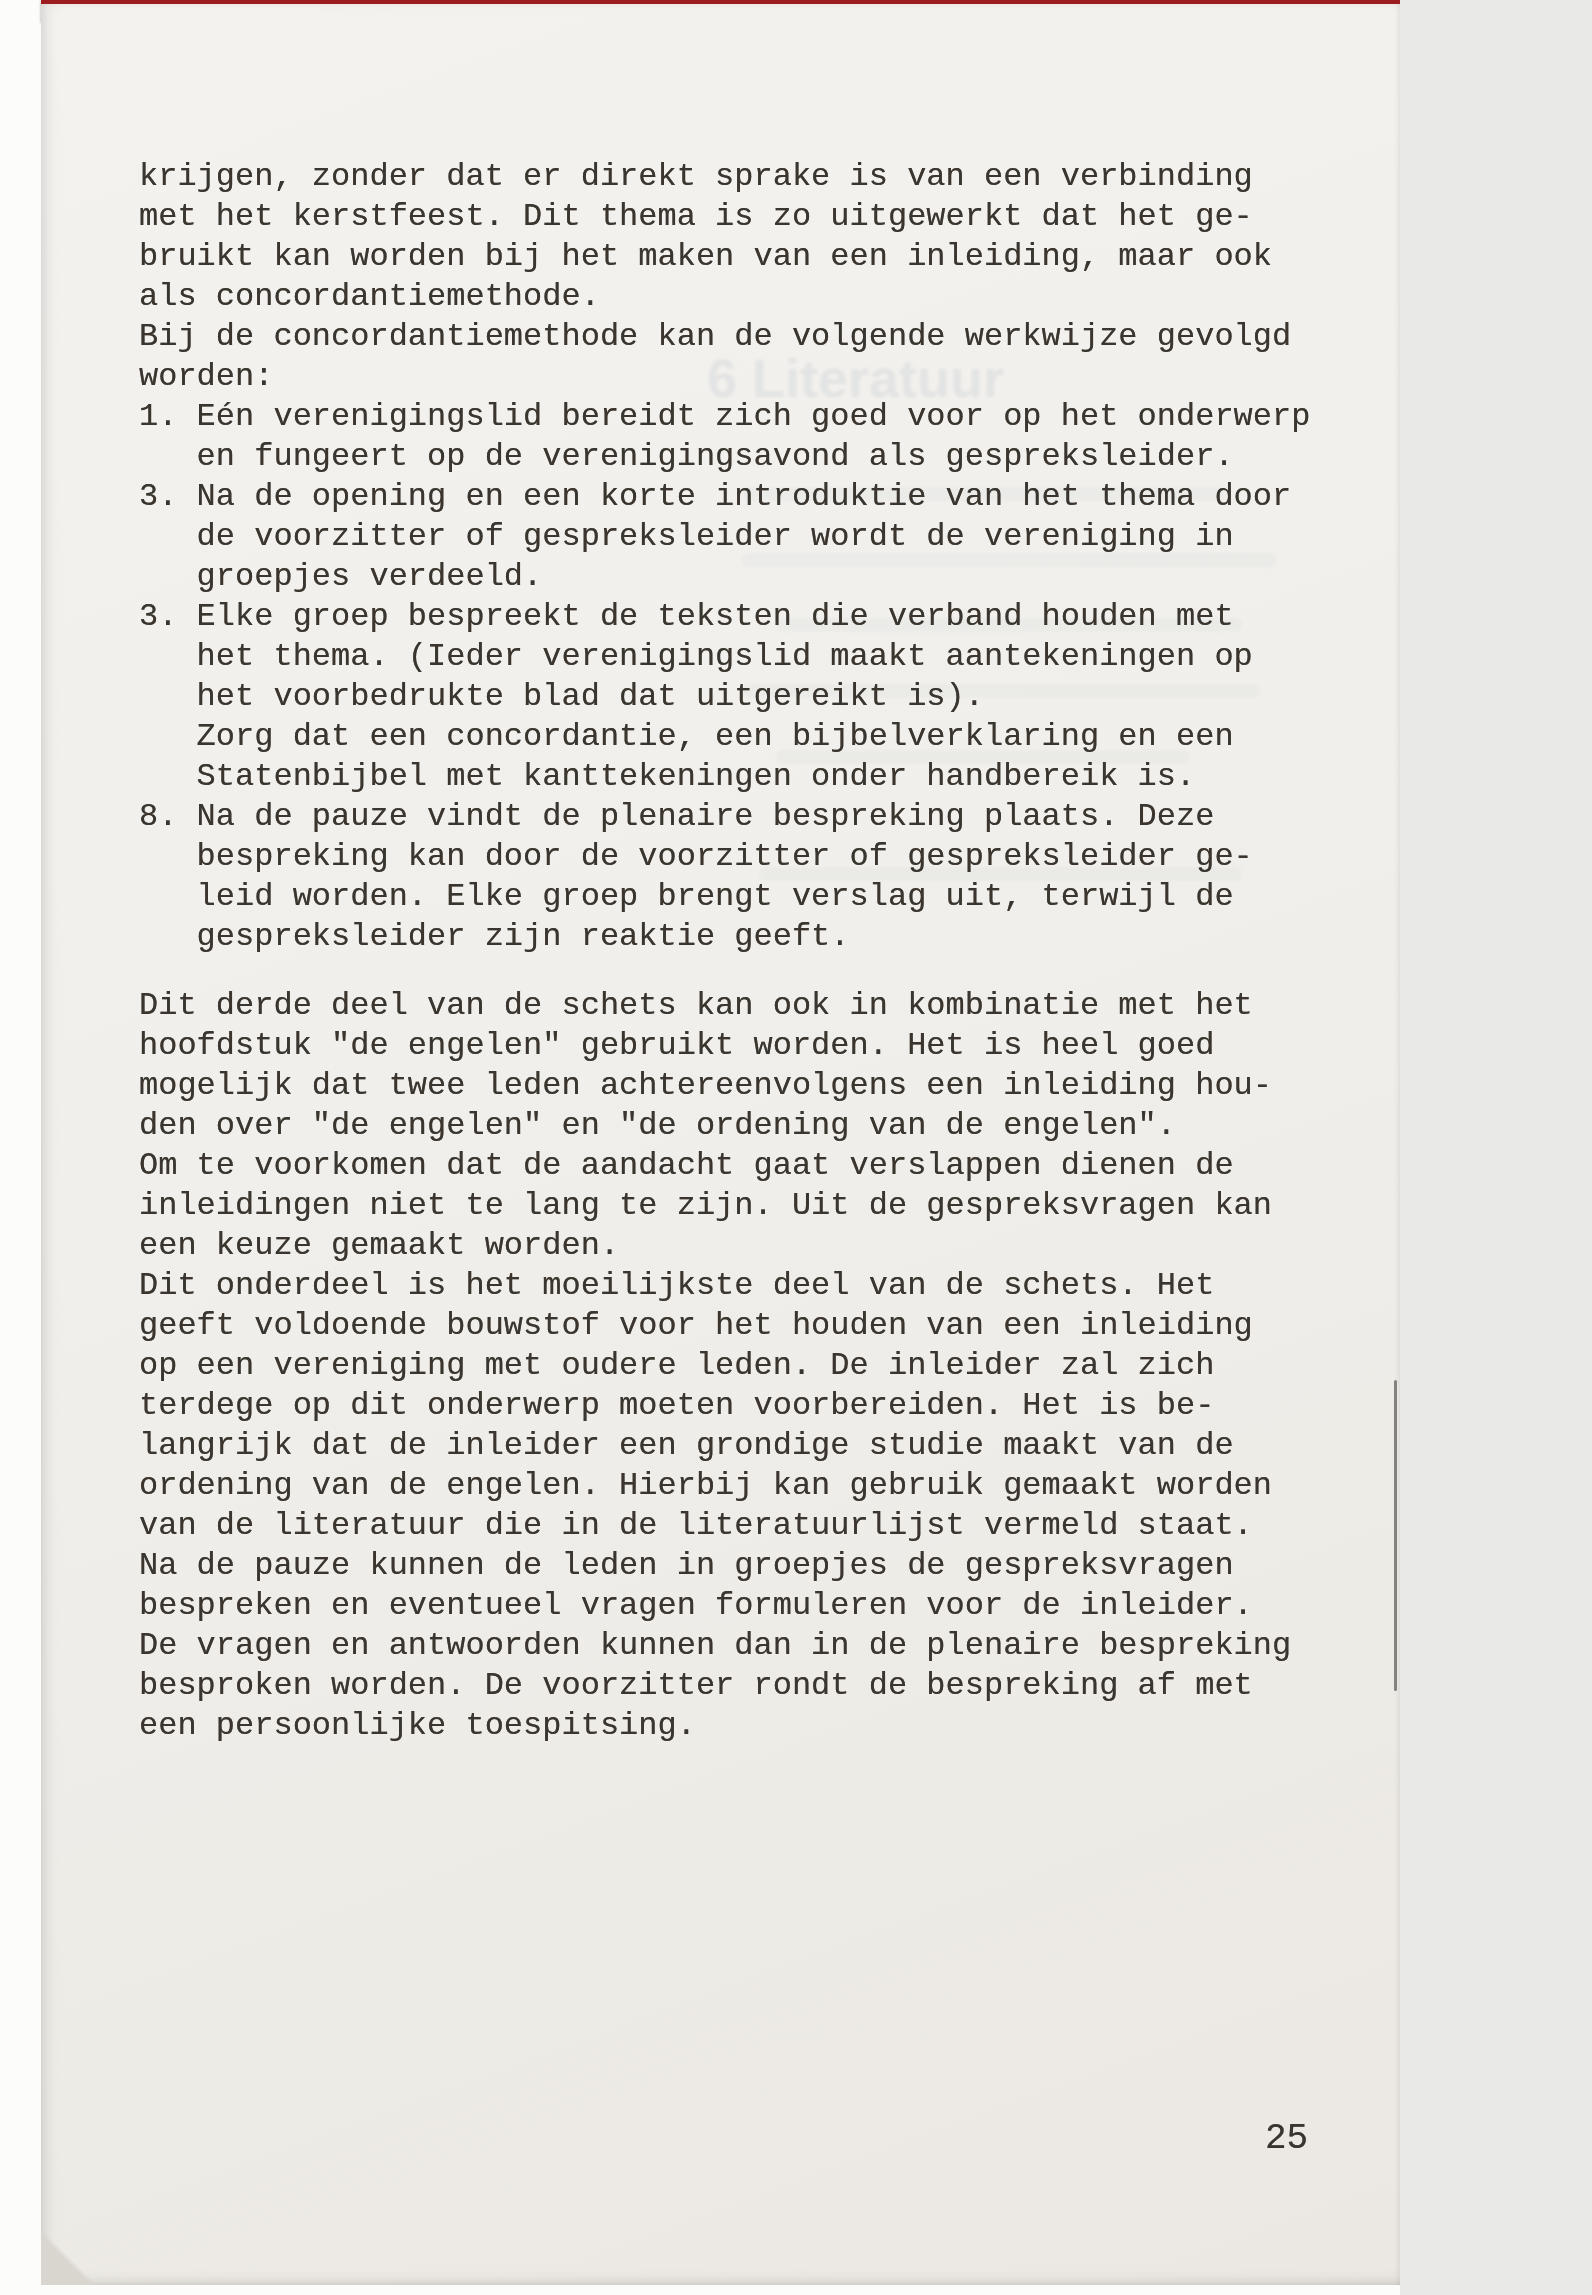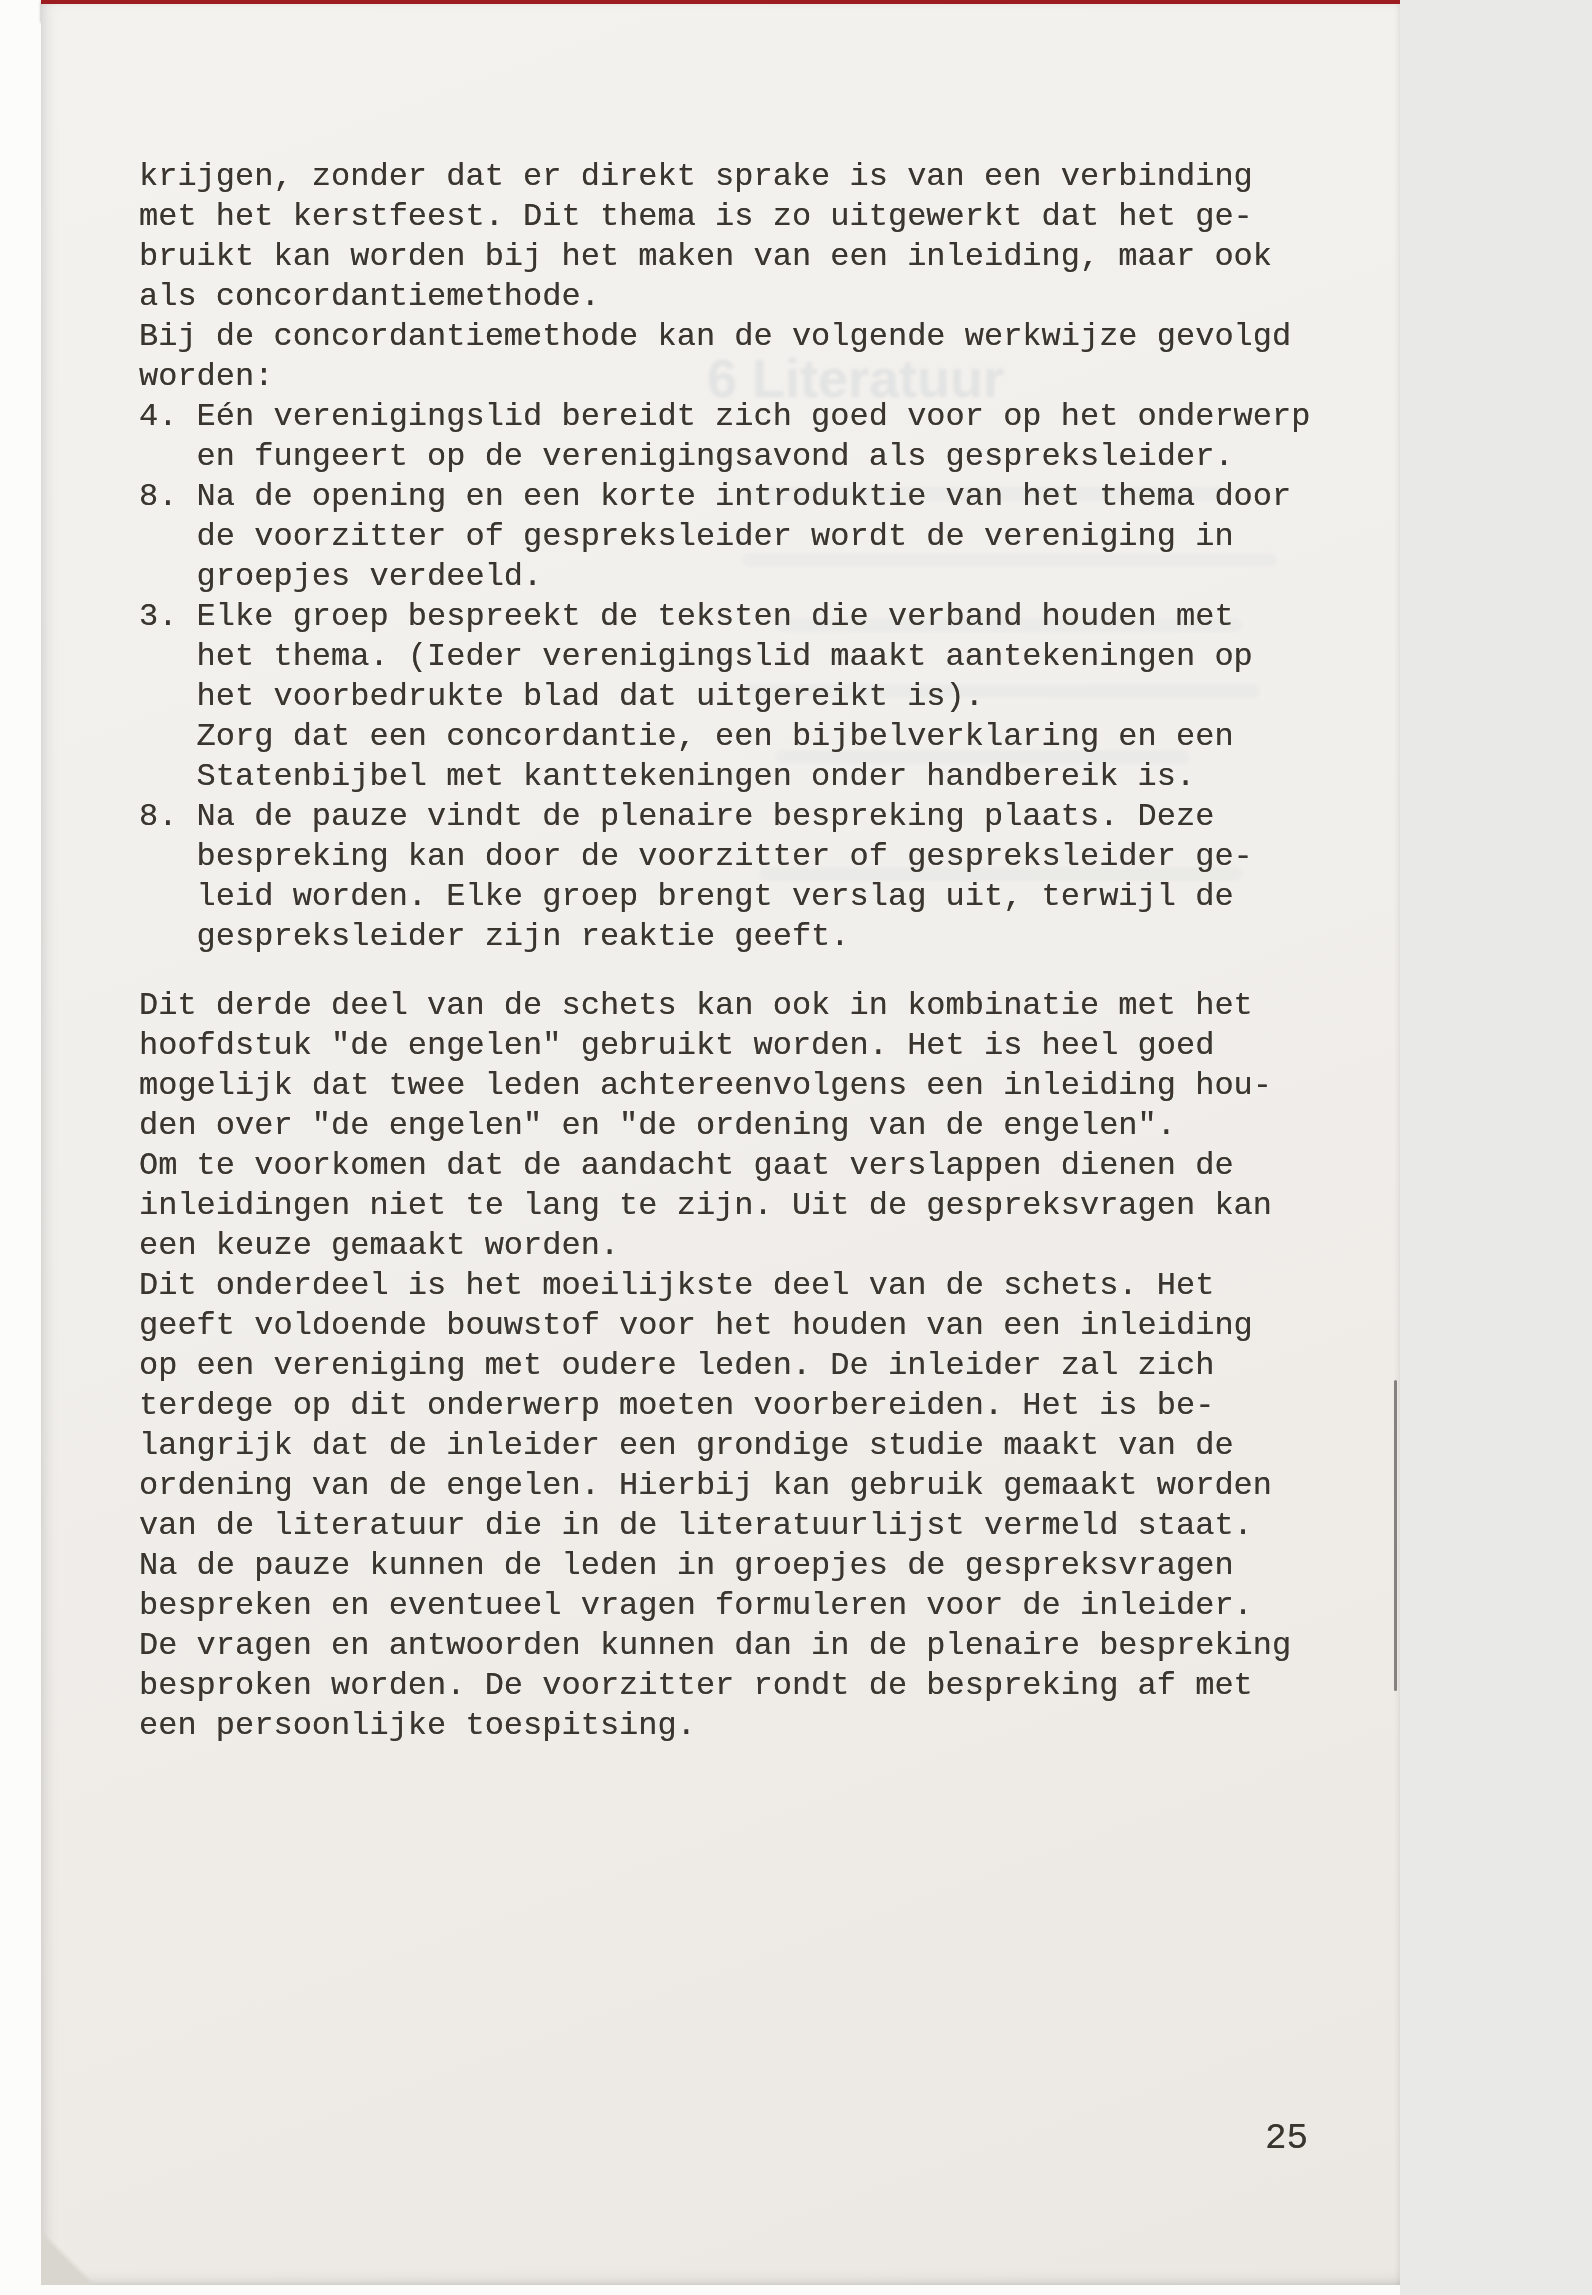--- a/index.html
+++ b/index.html
@@ -135,23 +135,23 @@
     </div>
 
     <div class="textblock">
       <div class="para">krijgen, zonder dat er direkt sprake is van een verbinding
 met het kerstfeest. Dit thema is zo uitgewerkt dat het ge-
 bruikt kan worden bij het maken van een inleiding, maar ook
 als concordantiemethode.
 Bij de concordantiemethode kan de volgende werkwijze gevolgd
 worden:</div>
 
-      <div class="para">4. Eén verenigingslid bereidt zich goed voor op het onderwerp
+      <div class="para">1. Eén verenigingslid bereidt zich goed voor op het onderwerp
    en fungeert op de verenigingsavond als gespreksleider.</div>
-      <div class="para">8. Na de opening en een korte introduktie van het thema door
+      <div class="para">3. Na de opening en een korte introduktie van het thema door
    de voorzitter of gespreksleider wordt de vereniging in
    groepjes verdeeld.</div>
       <div class="para">3. Elke groep bespreekt de teksten die verband houden met
    het thema. (Ieder verenigingslid maakt aantekeningen op
    het voorbedrukte blad dat uitgereikt is).
    Zorg dat een concordantie, een bijbelverklaring en een
    Statenbijbel met kanttekeningen onder handbereik is.</div>
       <div class="para">8. Na de pauze vindt de plenaire bespreking plaats. Deze
    bespreking kan door de voorzitter of gespreksleider ge-
    leid worden. Elke groep brengt verslag uit, terwijl de

